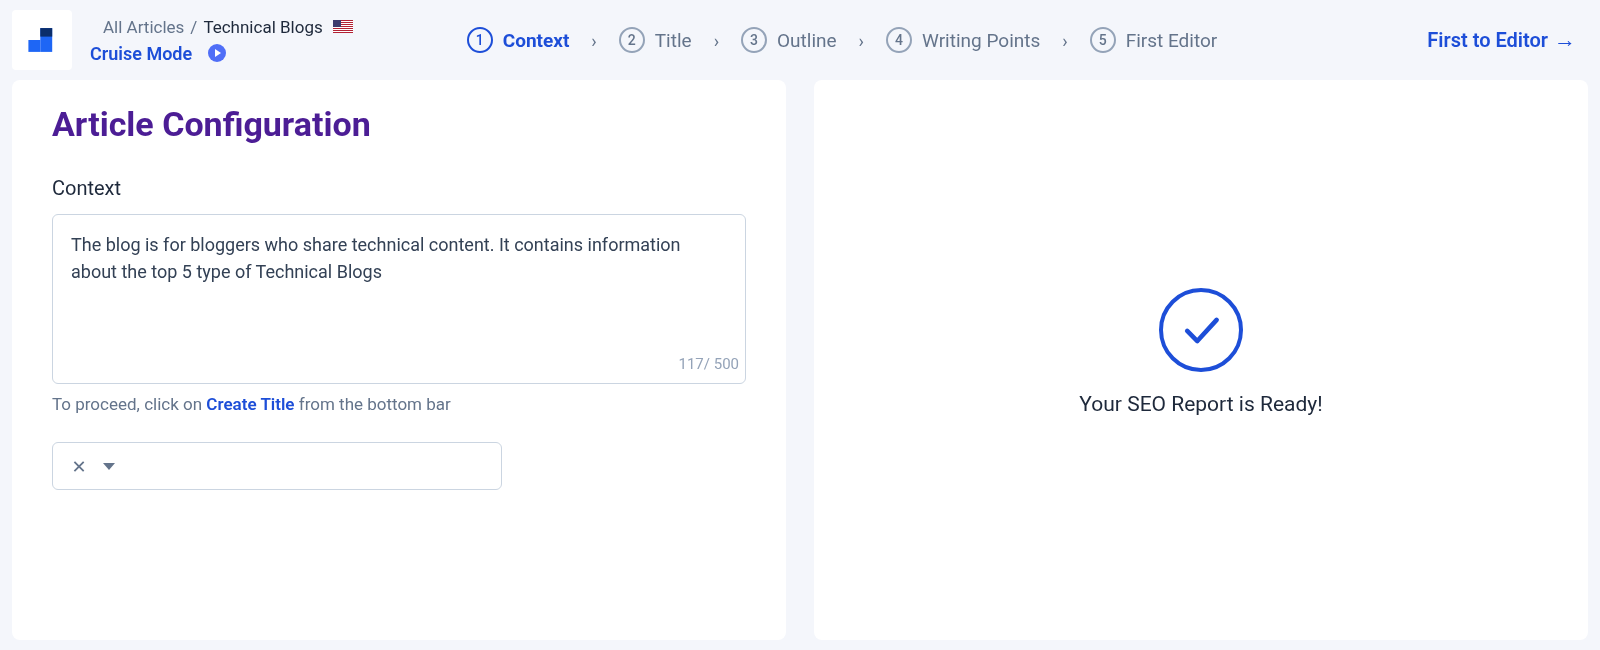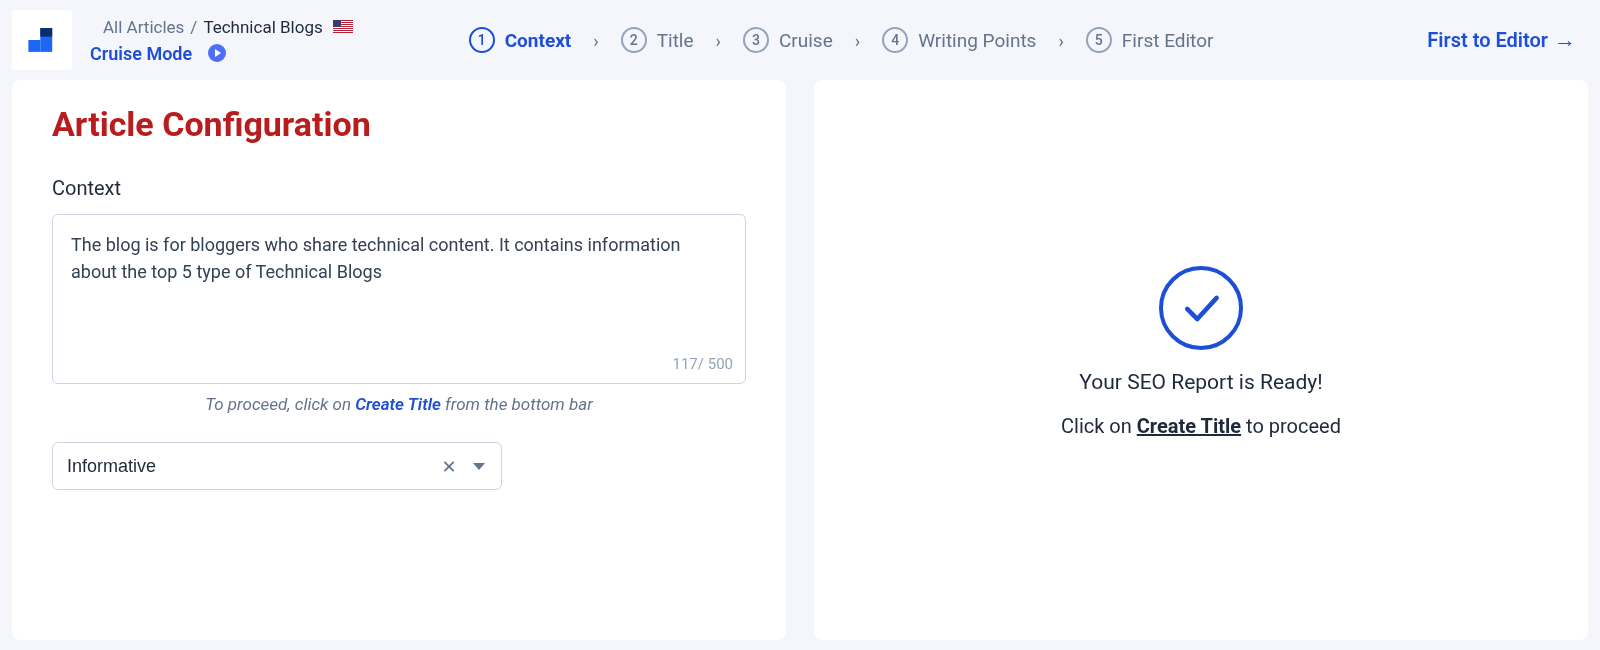--- a/index.html
+++ b/index.html
@@ -65,35 +65,35 @@
   .content {
     display:flex; gap:28px; padding: 0 12px;
   }
   .card {
     background:#fff; border-radius:8px; padding:24px 40px 40px 40px; flex:1 1 0;
     min-height: 560px;
   }
   .card-left { max-width: 820px; }
   .card-right { display:flex; flex-direction:column; align-items:center; justify-content:center; gap:20px; }
 
-  h1.page-title { font-size:34px; font-weight:700; color:#b91c1c; margin-bottom:32px; }
+  h1.page-title { font-size:34px; font-weight:700; color:#4c1d95; margin-bottom:32px; }
   .section-label { font-size:20px; color:#1e293b; margin-bottom:14px; display:flex; align-items:center; gap:8px;}
   .info-icon {
     width:16px; height:16px; border:1.5px solid #94a3b8; border-radius:50%;
     display:inline-flex; align-items:center; justify-content:center; font-size:11px; color:#94a3b8; font-style:italic; font-family:Georgia,serif;
   }
 
   .context-box {
     position:relative; border:1px solid #cbd5e1; border-radius:6px; padding:16px 18px 28px 18px; font-size:18px; color:#334155; line-height:1.5; height:170px;
   }
   .context-box textarea {
     width:100%; height:100%; border:none; resize:none; outline:none; font:inherit; color:inherit; background:transparent;
   }
-  .char-count { position:absolute; right:12px; bottom:8px; font-size:15px; color:#94a3b8; }
-  .hint { text-align:center; font-size:17px; color:#64748b; margin-top:10px;font-style:italic; }
+  .char-count { position:absolute; right:6px; bottom:8px; font-size:15px; color:#94a3b8; }
+  .hint { text-align:left; font-size:17px; color:#64748b; margin-top:10px; }
   .hint .link { color:#1d4ed8; font-weight:600; }
 
   .tone-row { margin-top:28px; }
   .combo {
     margin-top:12px; width:450px; border:1px solid #cbd5e1; border-radius:6px; height:48px;
     display:flex; align-items:center; padding:0 10px 0 14px; gap:6px;
   }
   .combo input {
     flex:1; border:none; outline:none; font-size:18px; color:#1e293b; background:transparent;
   }
@@ -141,21 +141,21 @@
       <span>Context</span>
     </div>
     <span class="chev">›</span>
     <div class="step">
       <span class="num">2</span>
       <span>Title</span>
     </div>
     <span class="chev">›</span>
     <div class="step">
       <span class="num">3</span>
-      <span>Cruise</span>
+      <span>Outline</span>
     </div>
     <span class="chev">›</span>
     <div class="step">
       <span class="num">4</span>
       <span>Writing Points</span>
     </div>
     <span class="chev">›</span>
     <div class="step">
       <span class="num">5</span>
       <span>First Editor</span>
@@ -176,33 +176,29 @@
     <div class="context-box">
       <textarea style="">The blog is for bloggers who share technical content. It contains information about the top 5 type of Technical Blogs</textarea>
       <div class="char-count">117/ 500</div>
     </div>
     <div class="hint">
       <span>To proceed, click on </span><span class="link">Create Title</span><span> from the bottom bar</span>
     </div>
 
     <div class="tone-row">
       <div class="combo">
-        <input type="text" value="Informative" style="">
         <span class="icon-btn">✕</span>
         <span class="icon-btn">
             <span class="caret-down"></span>
           </span>
       </div>
     </div>
   </div>
 
   <div class="card card-right">
     <div class="check-circle">
       <svg viewBox="0 0 50 50">
           <polyline points="10,26 21,37 42,14" stroke-linecap="round" stroke-linejoin="round"></polyline>
         </svg>
     </div>
     <div class="ready-text">Your SEO Report is Ready!</div>
-    <div class="proceed-text">
-      <span>Click on </span><span class="link">Create Title</span><span> to proceed</span>
-    </div>
   </div>
 </div>
 
 </body></html>

